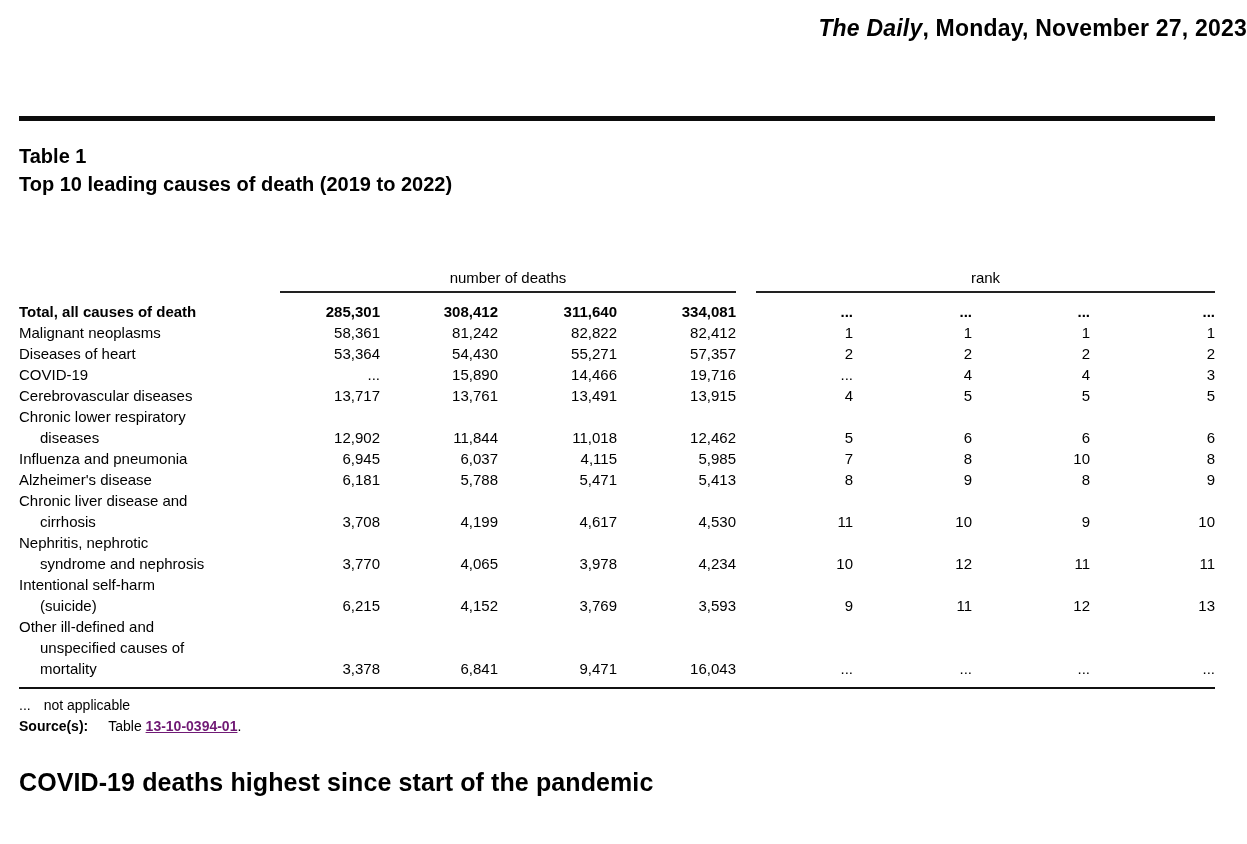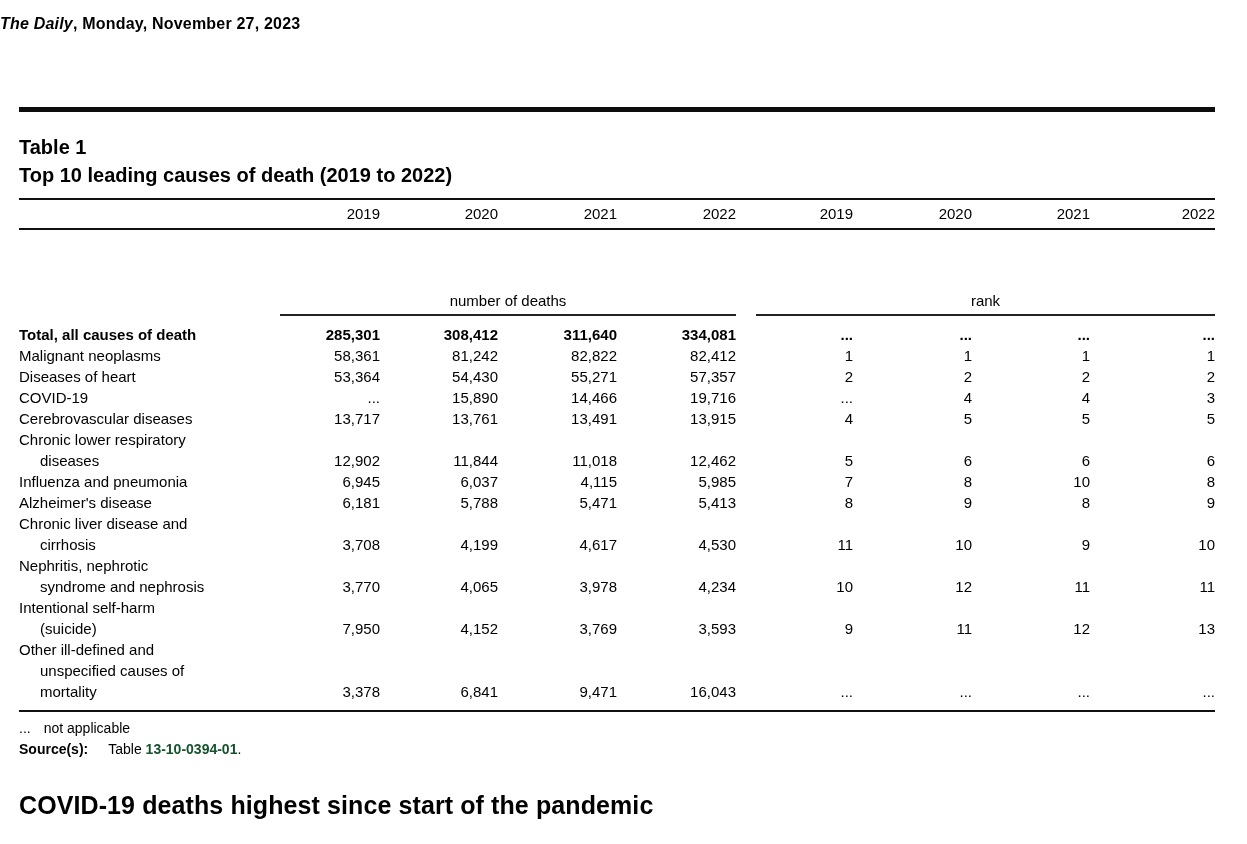--- a/index.html
+++ b/index.html
@@ -5,23 +5,23 @@
   * { margin: 0; padding: 0; box-sizing: border-box; }
   html, body {
     width: 1247px;
     background: #ffffff;
     color: #000000;
     font-family: "Liberation Sans", sans-serif;
   }
   body { height: 844px; overflow: hidden; }
 
   .masthead {
-    text-align: left;
+    text-align: right;
     padding-top: 15px;
-    font-size: 16px;
+    font-size: 23px;
     font-weight: bold;
     letter-spacing: 0.2px;
   }
   .masthead .pub { font-style: italic; }
 
   .content { margin-left: 19px; width: 1196px; }
 
   .top-rule {
     margin-top: 74px;
     height: 5px;
@@ -106,31 +106,20 @@
       <col style="width:100px">
         <col style="width:118px">
         <col style="width:119px">
         <col style="width:119px">
       <col style="width:117px">
         <col style="width:119px">
         <col style="width:118px">
         <col style="width:125px">
     </colgroup>
     <thead>
-      <tr class="year-row">
-        <td></td>
-        <td>2019</td>
-        <td>2020</td>
-        <td>2021</td>
-        <td>2022</td>
-        <td>2019</td>
-        <td>2020</td>
-        <td>2021</td>
-        <td>2022</td>
-      </tr>
       <tr class="group-row">
         <td></td>
         <td colspan="4">
           <div class="group-underline">number of deaths</div>
         </td>
         <td colspan="4">
           <div class="group-underline rank-span">rank</div>
         </td>
       </tr>
     </thead>
@@ -244,21 +233,21 @@
     <td>3,978</td>
     <td>4,234</td>
     <td>10</td>
     <td>12</td>
     <td>11</td>
     <td>11</td>
   </tr>
         <tr>
     <td class="label-cell">Intentional self-harm
 (suicide)</td>
-    <td>7,950</td>
+    <td>6,215</td>
     <td>4,152</td>
     <td>3,769</td>
     <td>3,593</td>
     <td>9</td>
     <td>11</td>
     <td>12</td>
     <td>13</td>
   </tr>
         <tr>
     <td class="label-cell">Other ill-defined and
@@ -275,19 +264,19 @@
   </tr>
       </tbody>
   </table>
 
   <div class="footnotes">
     <div>
       <span class="legend-symbol">...</span><span>not applicable</span>
     </div>
     <div class="source-line">
       <span class="source-label">Source(s):</span><span class="source-prefix">Table</span>
-      <a class="source-link" style="color: #14532d;">13-10-0394-01</a><span>.</span>
+      <a class="source-link" style="color: #701a75; text-decoration: underline;">13-10-0394-01</a><span>.</span>
     </div>
   </div>
 
   <div class="headline">COVID-19 deaths highest since start of the pandemic</div>
 
 </div>
 
 </body></html>

